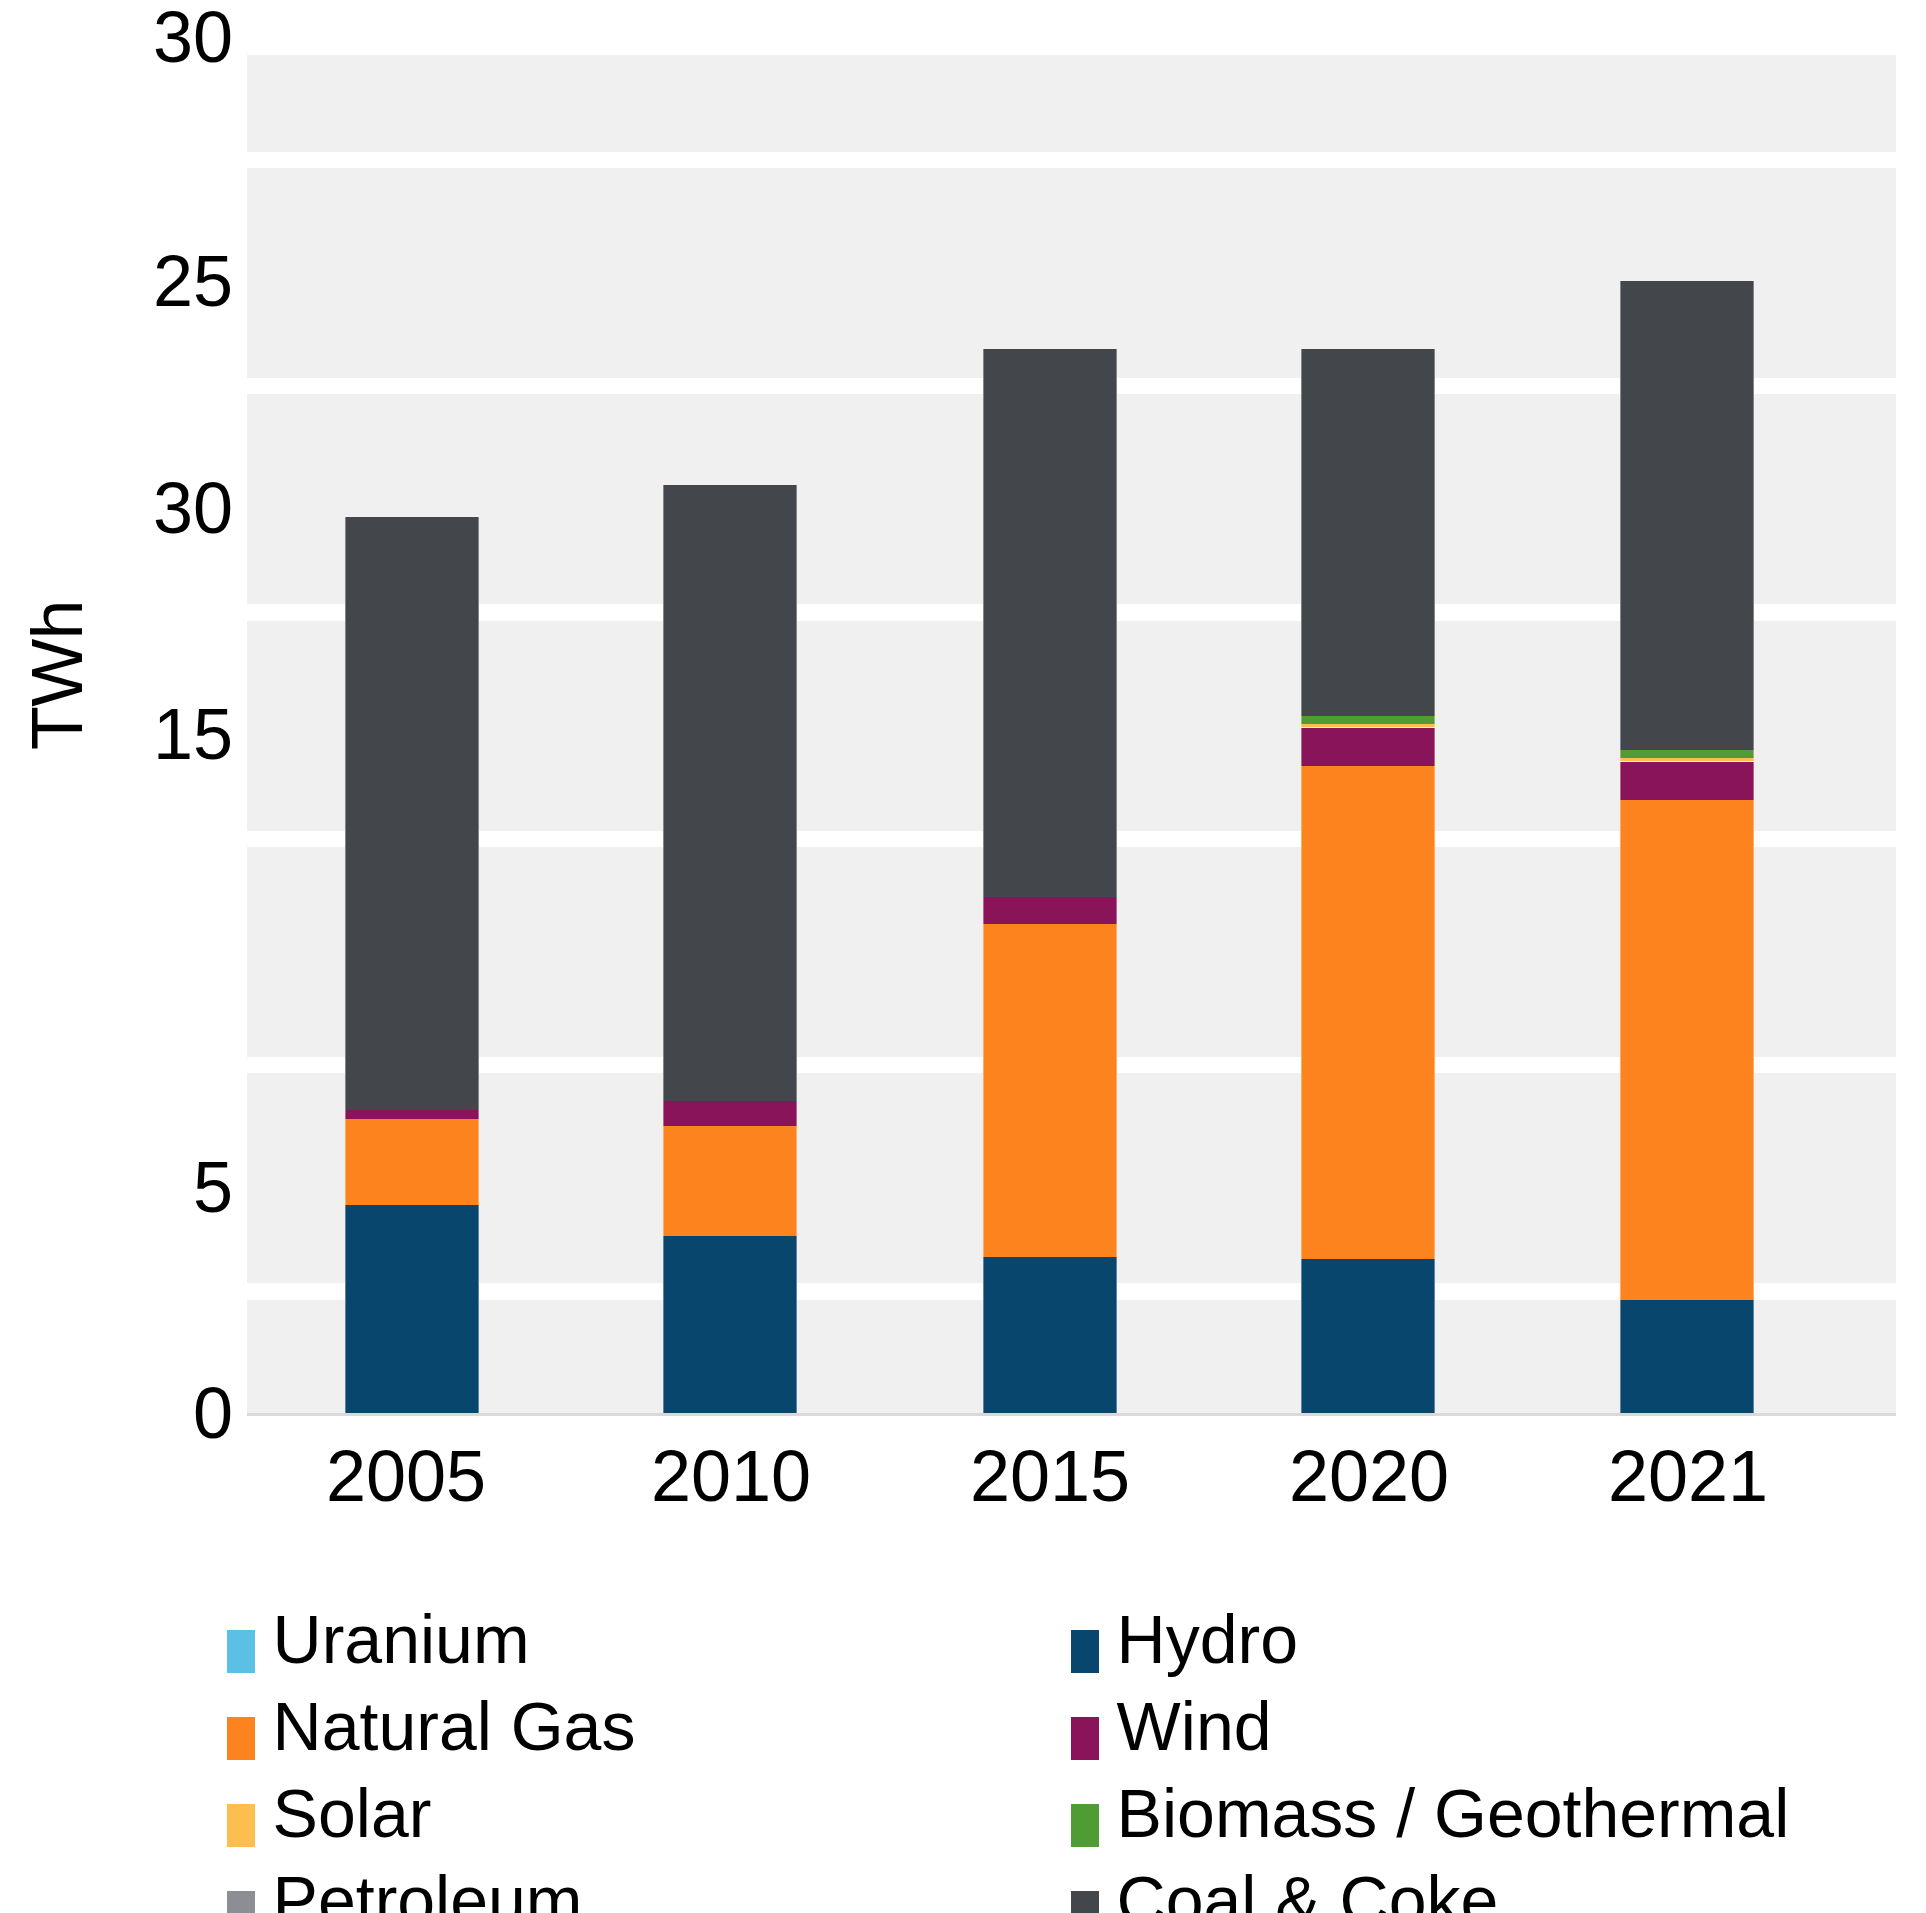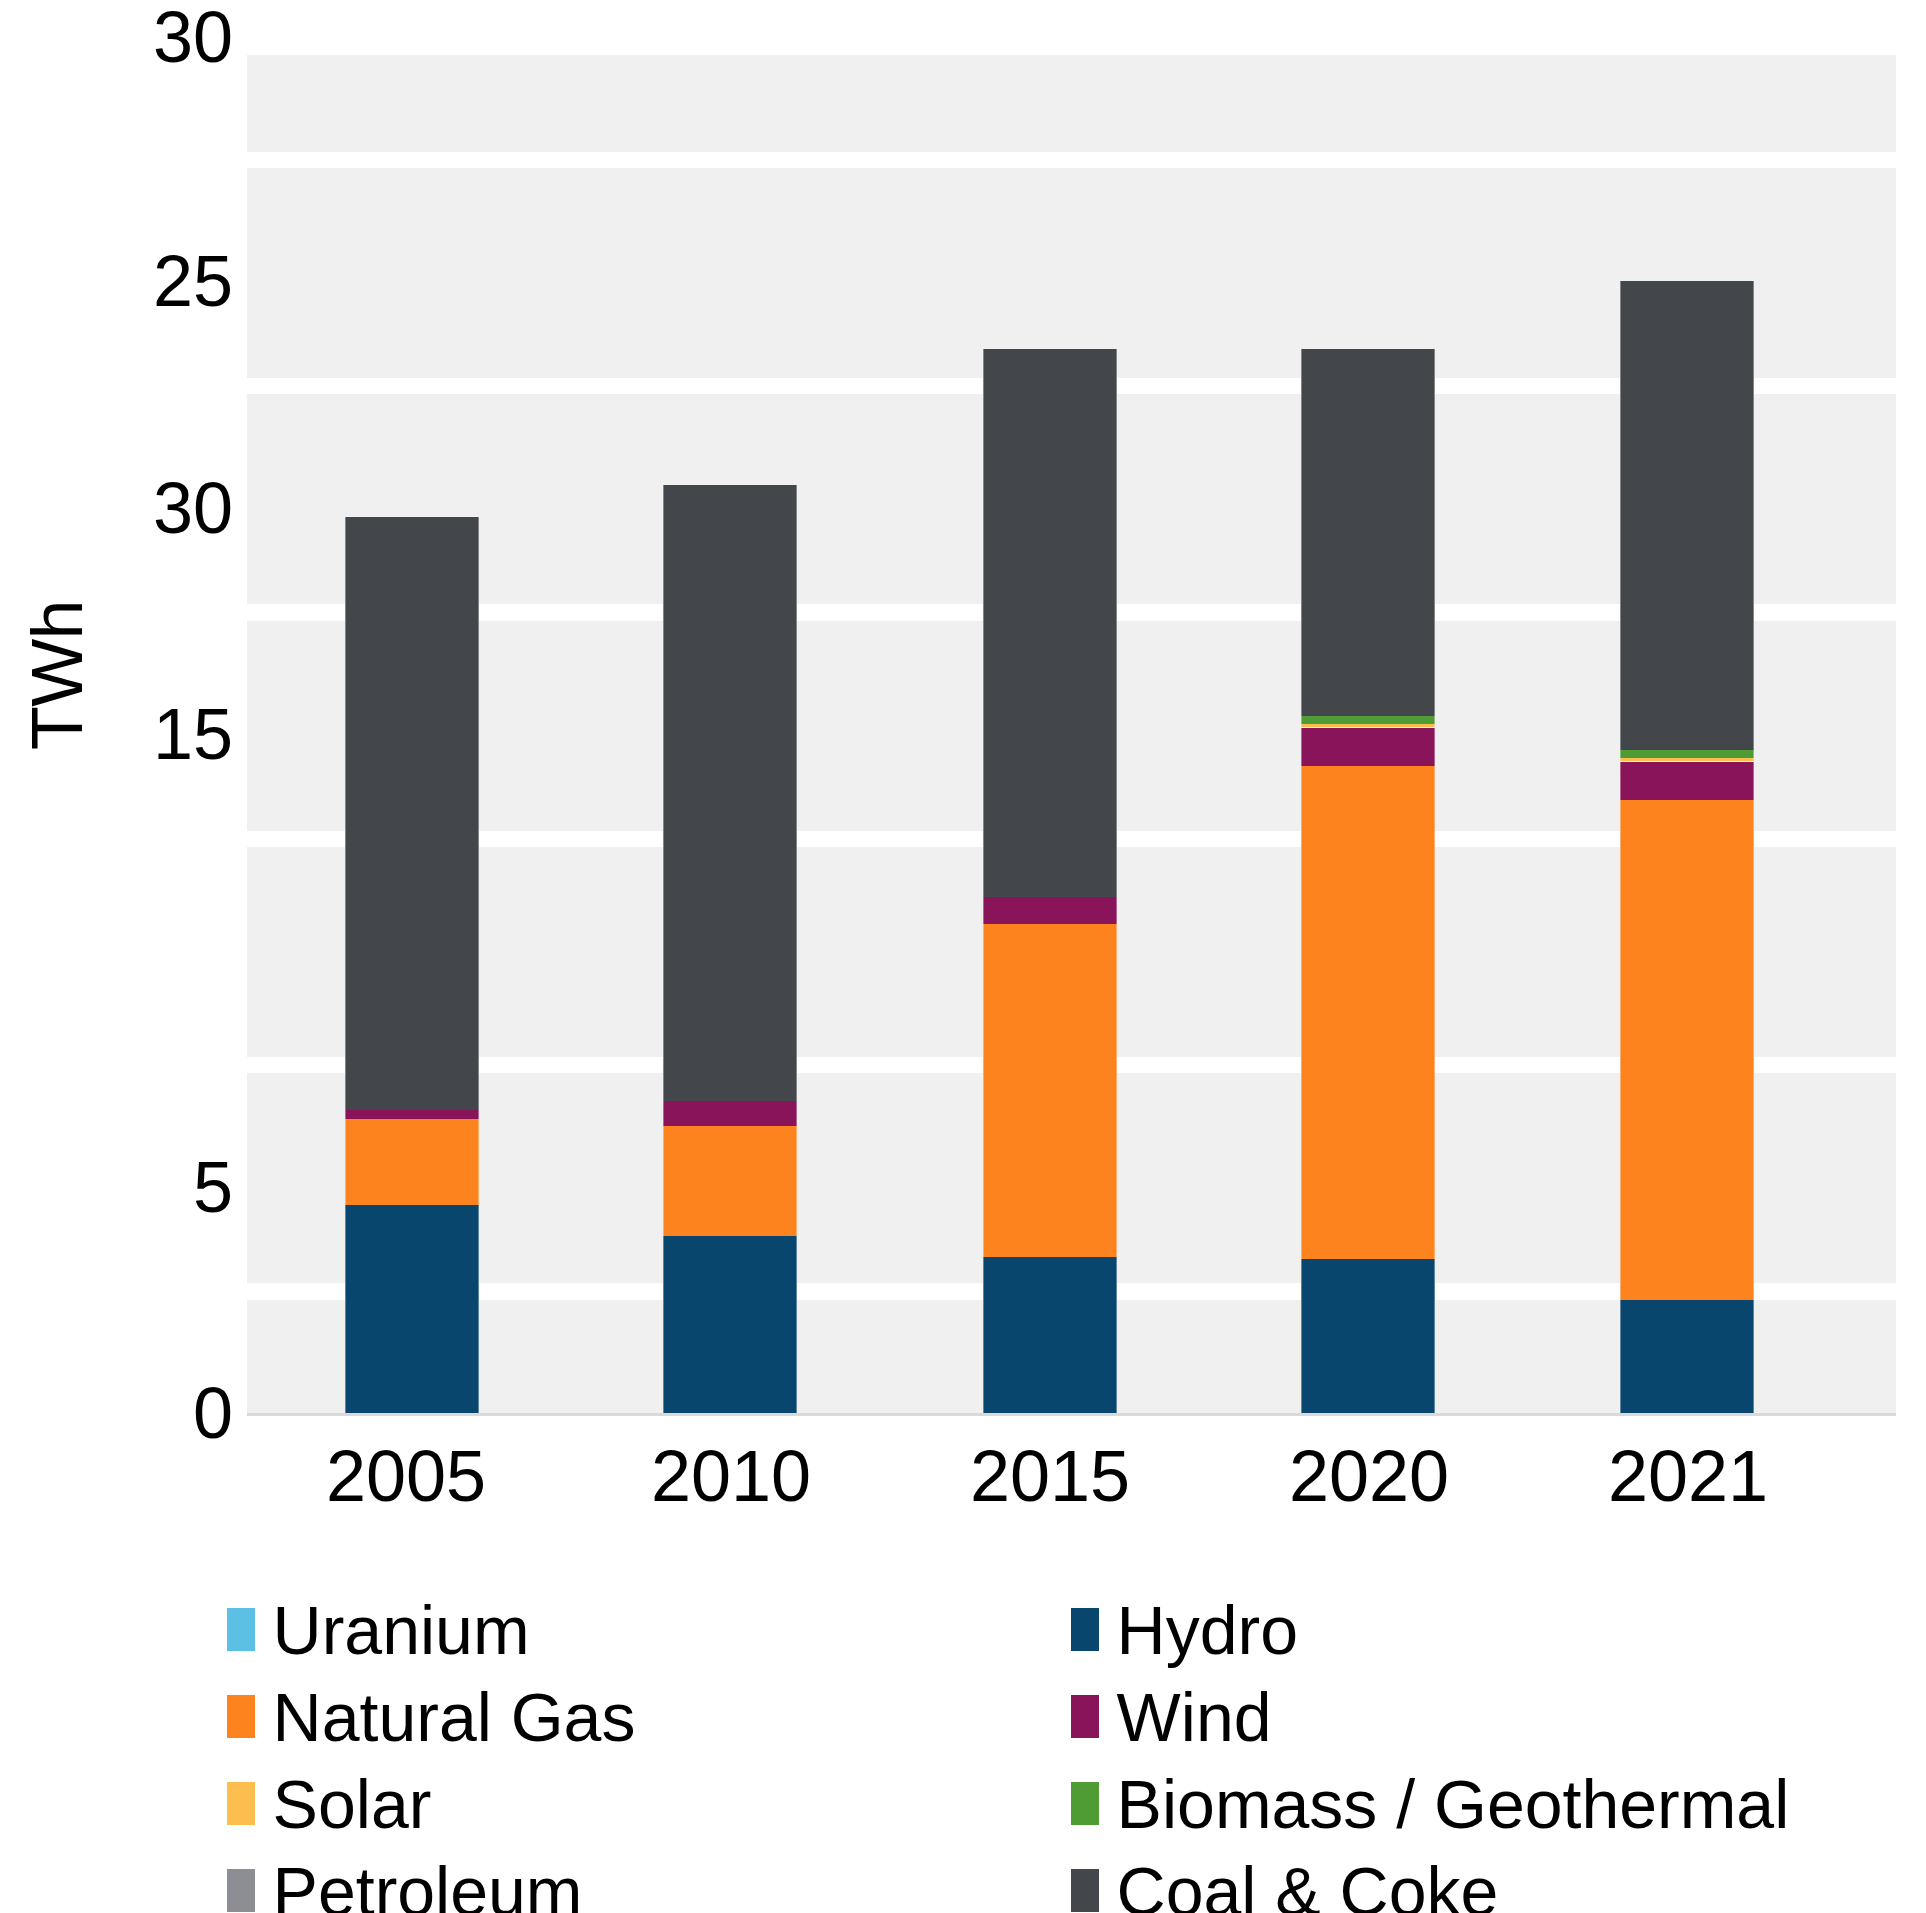--- a/index.html
+++ b/index.html
@@ -104,21 +104,21 @@
     left: 227px;
     top: 1586px;
     width: 1675px;
     display: grid;
     grid-template-columns: 844px 831px;
     grid-auto-rows: 87px;
     column-gap: 0px;
   }
   .legend-item {
     display: flex;
-    align-items: center;
+    align-items: flex-end;
     gap: 18px;
   }
   .legend-swatch {
     width: 27.6px;
     height: 43px;
     flex: 0 0 auto;
   }
   .legend-text {
     font-size: 68px;
     line-height: 68px;

